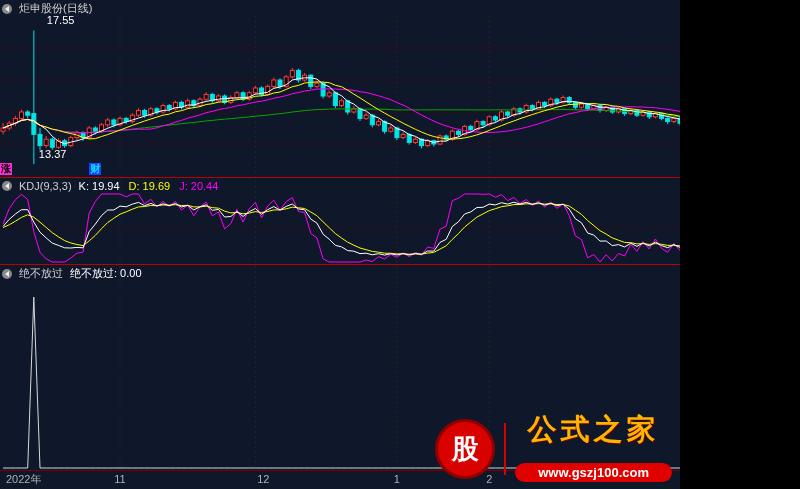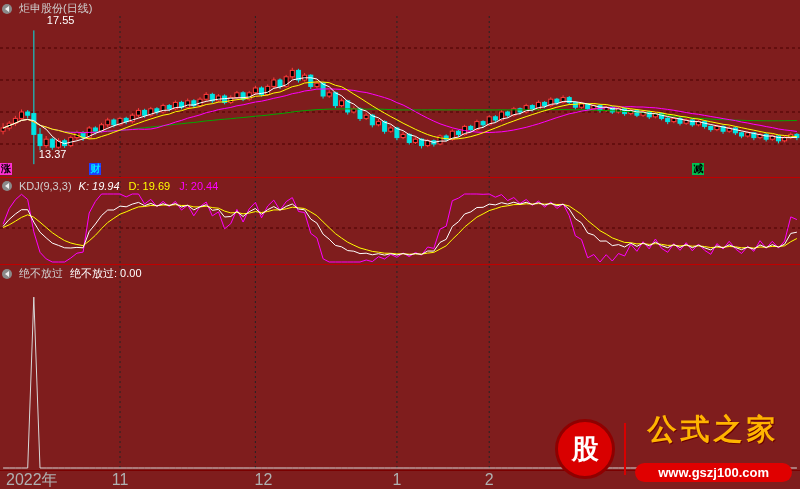--- a/index.html
+++ b/index.html
@@ -1,30 +1,30 @@
 <!DOCTYPE html>
 <html><head>
 <meta charset="utf-8">
 <style>
   html,body{margin:0;padding:0;background:#000;}
-  .screen{position:relative;width:800px;height:489px;background:#7f1d1d;overflow:hidden;
+  .screen{position:relative;width:680px;height:489px;background:#0f172a;overflow:hidden;
           font-family:"Liberation Sans",sans-serif;}
   #chart-svg{position:absolute;left:0;top:0;}
   .panel-header{position:absolute;left:2px;display:flex;align-items:center;gap:7px;
                 font-size:11px;z-index:5;white-space:nowrap;}
   .panel-header .title{color:#cfcfcf;}
   .legend{display:flex;gap:9px;}
   .collapse-icon{width:10px;height:10px;border-radius:50%;background:#8a8a8a;
                  display:inline-flex;align-items:center;justify-content:center;flex:none;}
   .collapse-icon i{display:block;width:0;height:0;border-top:3px solid transparent;
                    border-bottom:3px solid transparent;border-right:4px solid #efefef;margin-right:1px;}
   .badge{position:absolute;z-index:4;font-size:10px;line-height:12px;padding:0 1px;font-weight:bold;}
   .price-marker{position:absolute;z-index:4;color:#ffffff;font-size:11px;line-height:12px;}
   #axis-row{position:absolute;left:0;right:0;top:473px;height:14px;z-index:3;
-            font-size:16px;color:#b0b0b0;}
+            font-size:11px;color:#b0b0b0;}
   #axis-row span{position:absolute;top:0;line-height:13px;}
   .watermark{position:absolute;right:8px;bottom:7px;display:flex;align-items:center;gap:9px;z-index:10;}
   .wm-circle{width:54px;height:54px;border-radius:50%;background:#d90000;border:3px solid #8f0000;
              color:#fff;font-size:27px;font-weight:bold;display:flex;align-items:center;justify-content:center;}
   .wm-divider{width:2px;height:52px;background:#d90000;}
   .wm-col{display:flex;flex-direction:column;align-items:center;gap:19px;}
   .wm-title{font-size:29px;font-weight:bold;color:#ffb400;letter-spacing:4px;line-height:1;
             text-shadow:1px 1px 0 #6a0000;}
   .wm-url{background:#e00000;color:#fff;font-size:13px;font-weight:bold;padding:1px 23px;
           border-radius:10px;line-height:17px;}
@@ -323,21 +323,21 @@
       </span>
     <span class="title">炬申股份(日线)</span>
   </div>
 
   <div class="panel-header" style="top:180px;">
     <span class="collapse-icon">
         <i></i>
       </span>
     <span class="title">KDJ(9,3,3)</span>
     <span id="kdj-legend" class="legend">
-        <span style="color: rgb(255, 255, 255); font-style: italic;">K: 19.94</span>
+        <span style="color: rgb(255, 255, 255);">K: 19.94</span>
         <span style="color: rgb(255, 255, 0); text-align: right;">D: 19.69</span>
         <span style="color: rgb(255, 0, 255);">J: 20.44</span>
       </span>
   </div>
 
   <div class="panel-header" style="top:266px;align-items:center;">
     <span class="collapse-icon">
         <i></i>
       </span>
     <span class="title">绝不放过</span>

